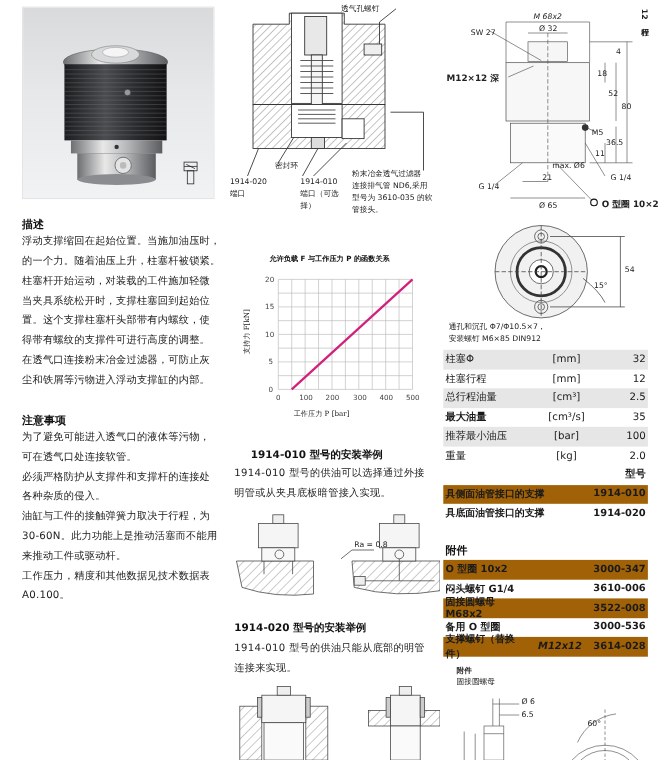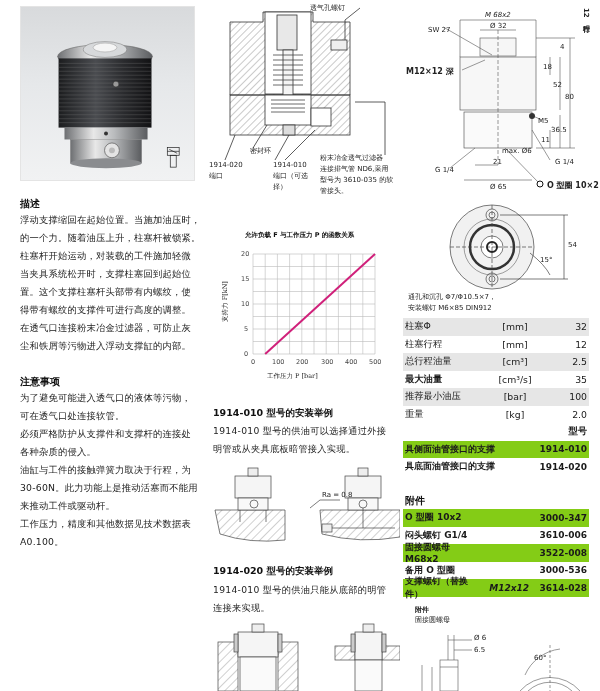--- a/index.html
+++ b/index.html
@@ -31,21 +31,21 @@
 
   
   .spec-table { left: 403px; width: 186px; border-collapse: collapse; font-size: 9.3px; }
   .spec-row { display: flex; height: 17.5px; align-items: center; padding: 0 2px; }
   .spec-row.shade { background: #e6e6e6; }
   .spec-row .lbl { flex: 1; }
   .spec-row .unit { width: 60px; text-align: center; }
   .spec-row .val { width: 42px; text-align: right; }
   .spec-row.bold .lbl { font-weight: bold; }
   .code-row { display: flex; height: 17.5px; align-items: center; padding: 0 2px; font-weight: bold; font-size: 9px; }
-  .code-row.shade { background: #84cc16; }
+  .code-row.shade { background: #a16207; }
   .code-row .lbl { flex: 1; }
   .code-row .mid { width: 50px; text-align: right; padding-right: 6px; font-style: italic; }
   .code-row .val { width: 52px; text-align: right; }
 
   .mid-title { font-size: 9.5px; font-weight: bold; color: #111; }
   .mid-para { font-size: 9.2px; line-height: 18px; color: #222; letter-spacing: 0.3px; }
 </style>
 </head>
 <body>
 
@@ -306,21 +306,21 @@
   <div class="abs axis-tick" style="left:46px; top:143px;">0</div>
   <div class="abs axis-tick" style="left:67px; top:143px;">100</div>
   <div class="abs axis-tick" style="left:91px; top:143px;">200</div>
   <div class="abs axis-tick" style="left:116px; top:143px;">300</div>
   <div class="abs axis-tick" style="left:140px; top:143px;">400</div>
   <div class="abs axis-tick" style="left:164px; top:143px;">500</div>
   <div class="abs axis-label" style="left:62px; top:157px;">工作压力 P [bar]</div>
   <div class="abs axis-label" style="left:-10px; top:82px; transform:rotate(-90deg); transform-origin:center; width:60px; text-align:center;">支持力 F[kN]</div>
 </div>
 
-<div class="abs mid-title" style="left:213px; top:407px;">1914-010 型号的安装举例</div>
+<div class="abs mid-title" style="left:228px; top:407px;">1914-010 型号的安装举例</div>
 <div class="abs mid-para" style="left:213px; top:422px; width:190px;">
   <div>1914-010  型号的供油可以选择通过外接</div>
   <div>明管或从夹具底板暗管接入实现。</div>
 </div>
 <div class="abs drawing" style="left:210px; top:462px; width:190px; height:85px;">
   <svg width="190" height="85" viewBox="0 0 190 85">
     <defs>
       <pattern id="hatch2" patternUnits="userSpaceOnUse" width="6" height="6" patternTransform="rotate(45)">
         <line x1="0" y1="0" x2="0" y2="6" stroke="#777" stroke-width="0.7"></line>
       </pattern>

